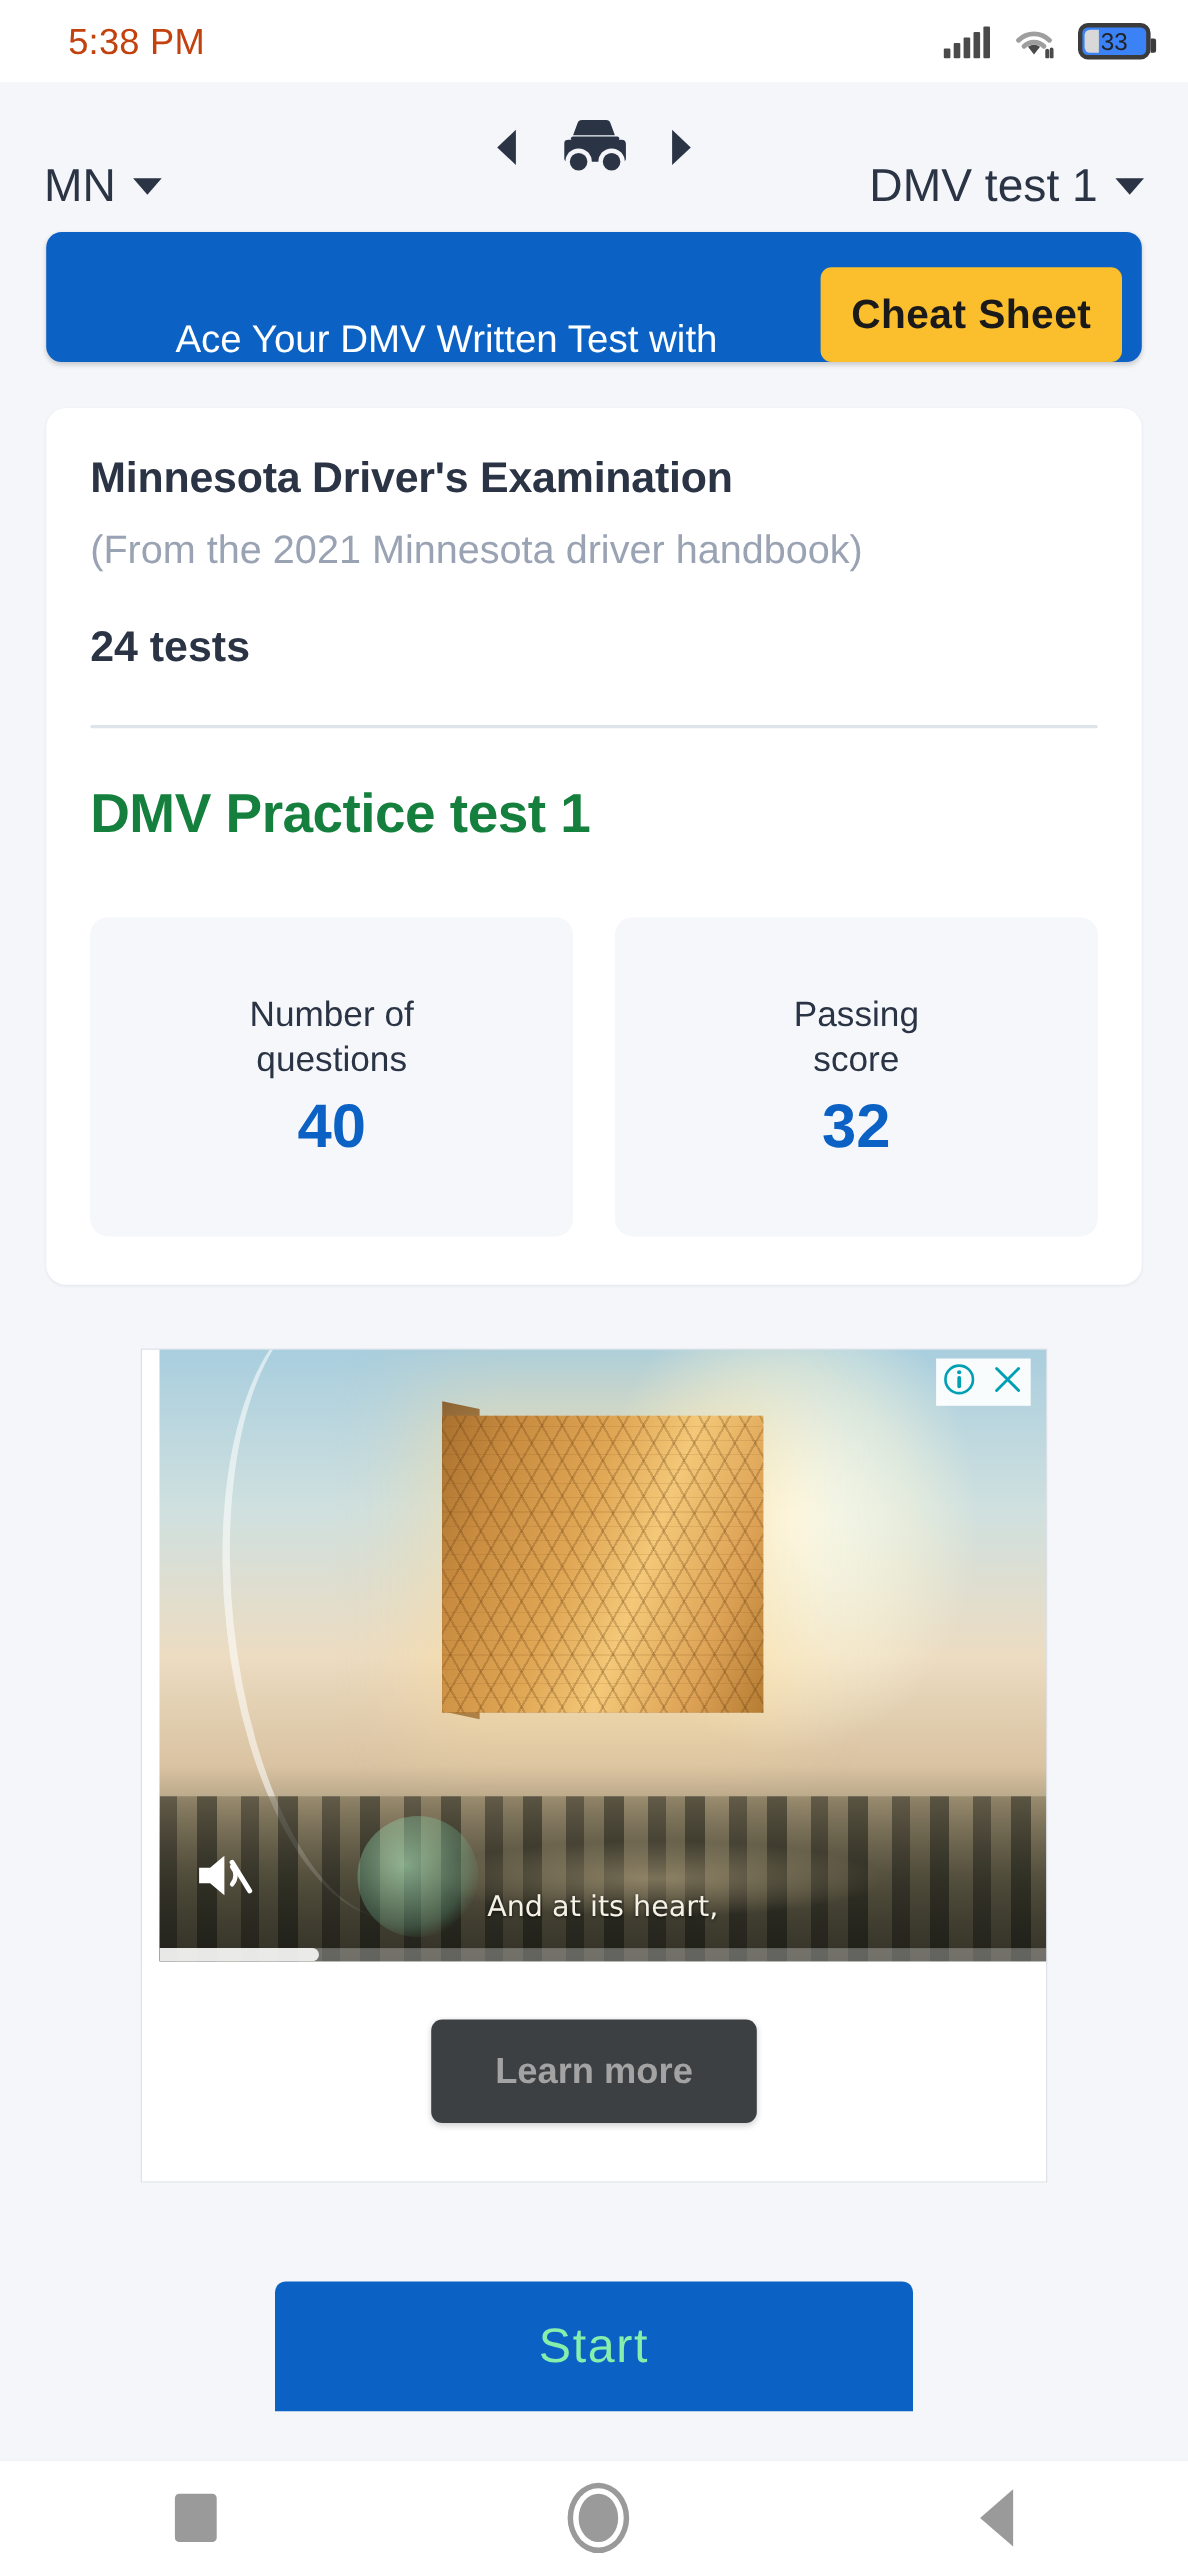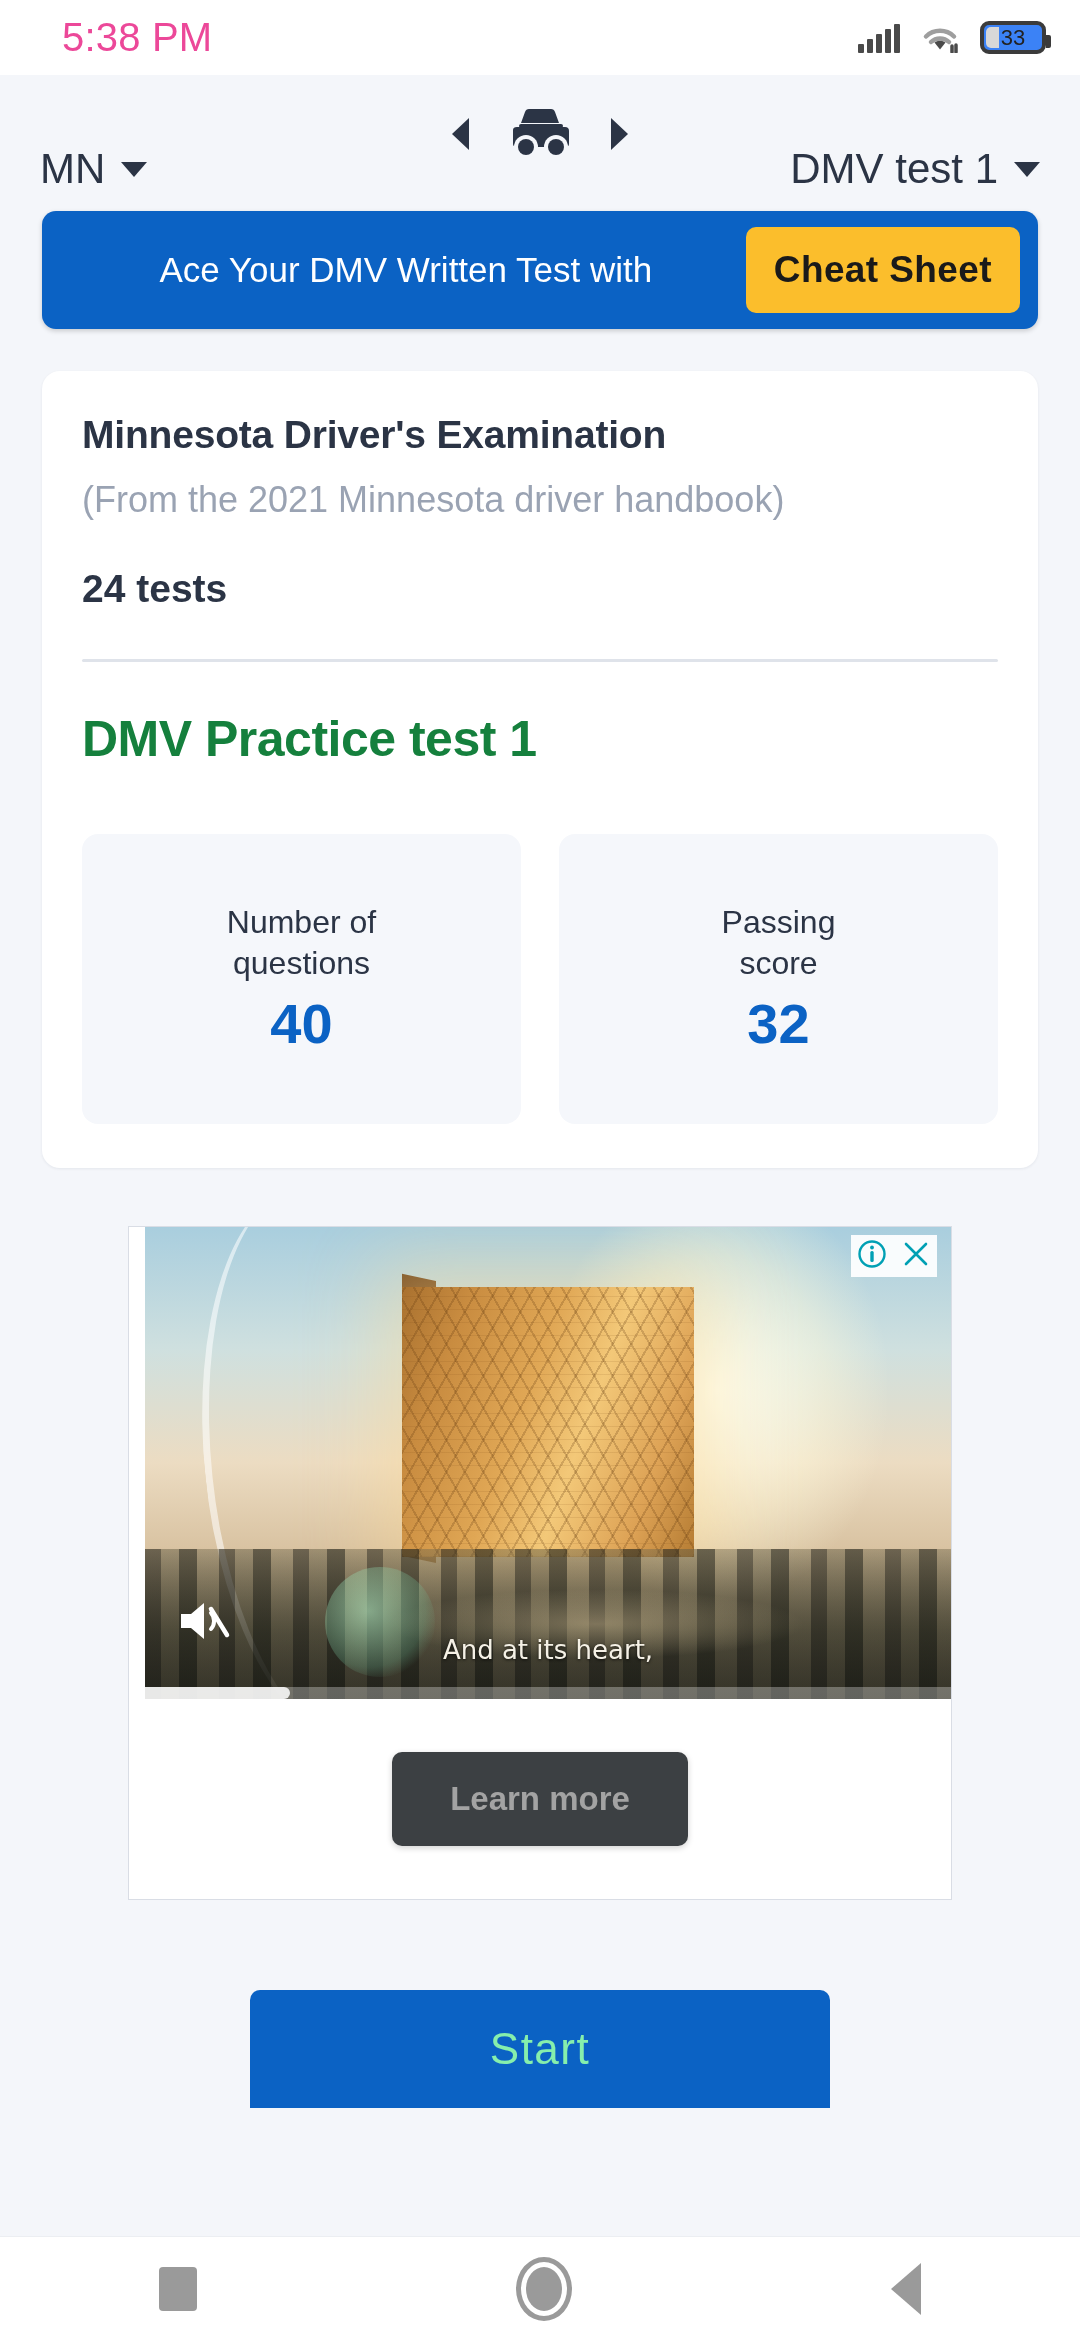--- a/index.html
+++ b/index.html
@@ -17,21 +17,21 @@
   }
 
   
   .statusbar {
     height:75px; flex:0 0 75px;
     background:#ffffff;
     display:flex; align-items:center;
     padding:0 34px 0 62px;
     color:#3c3c3c;
   }
-  .status-time { font-size:40px; letter-spacing:0.2px; color:#ec4899; }
+  .status-time { font-size:33px; letter-spacing:0.2px; color:#c2410c; }
   .status-right { margin-left:auto; display:flex; align-items:center; gap:20px; }
   .signal { display:flex; align-items:flex-end; gap:3px; height:30px; }
   .signal i { display:block; width:6px; background:#4a4a4a; border-radius:1px; }
   .signal i:nth-child(1){height:9px;}
   .signal i:nth-child(2){height:14px;}
   .signal i:nth-child(3){height:19px;}
   .signal i:nth-child(4){height:24px;}
   .signal i:nth-child(5){height:29px;}
   .wifi { width:40px; height:30px; position:relative; }
   .battery {
@@ -78,21 +78,21 @@
 
   
   .content { flex:1 1 auto; overflow:hidden; position:relative; }
 
   
   .promo {
     margin:18px 42px 0 42px;
     height:118px;
     background:#0b62c4;
     border-radius:14px;
-    display:flex; align-items:center;
+    display:flex; align-items:flex-end;
     padding:0 8px 0 0;
     position:relative;
     box-shadow:0 2px 5px rgba(0,0,0,.18);
   }
   .promo-text {
     flex:1; text-align:center;
     color:#ffffff; font-size:35px; font-weight:400;
     padding-left:24px;
   }
   .cheat-btn {
@@ -131,21 +131,21 @@
   
   .ad {
     margin:58px auto 0 auto;
     width:824px;
     background:#ffffff;
     border:1px solid #d9dde5;
     display:flex; flex-direction:column;
   }
   .ad-media {
     position:relative;
-    height:472px;
+    height:556px;
     overflow:hidden;
     background:linear-gradient(to bottom, #a9cede 0%, #cfe0df 26%, #ecdcc2 50%, #d9c3a2 68%, #6f6a55 86%, #46443a 100%);
     margin-left:16px;
   }
   .sky-flare {
     position:absolute; right:8%; top:-10%; width:340px; height:420px;
     background:radial-gradient(ellipse at center, rgba(255,255,240,.95) 0%, rgba(255,250,220,.45) 45%, rgba(255,255,255,0) 72%);
   }
   .lens-arc {
     position:absolute; left:60px; top:-40px; width:210px; height:560px;

